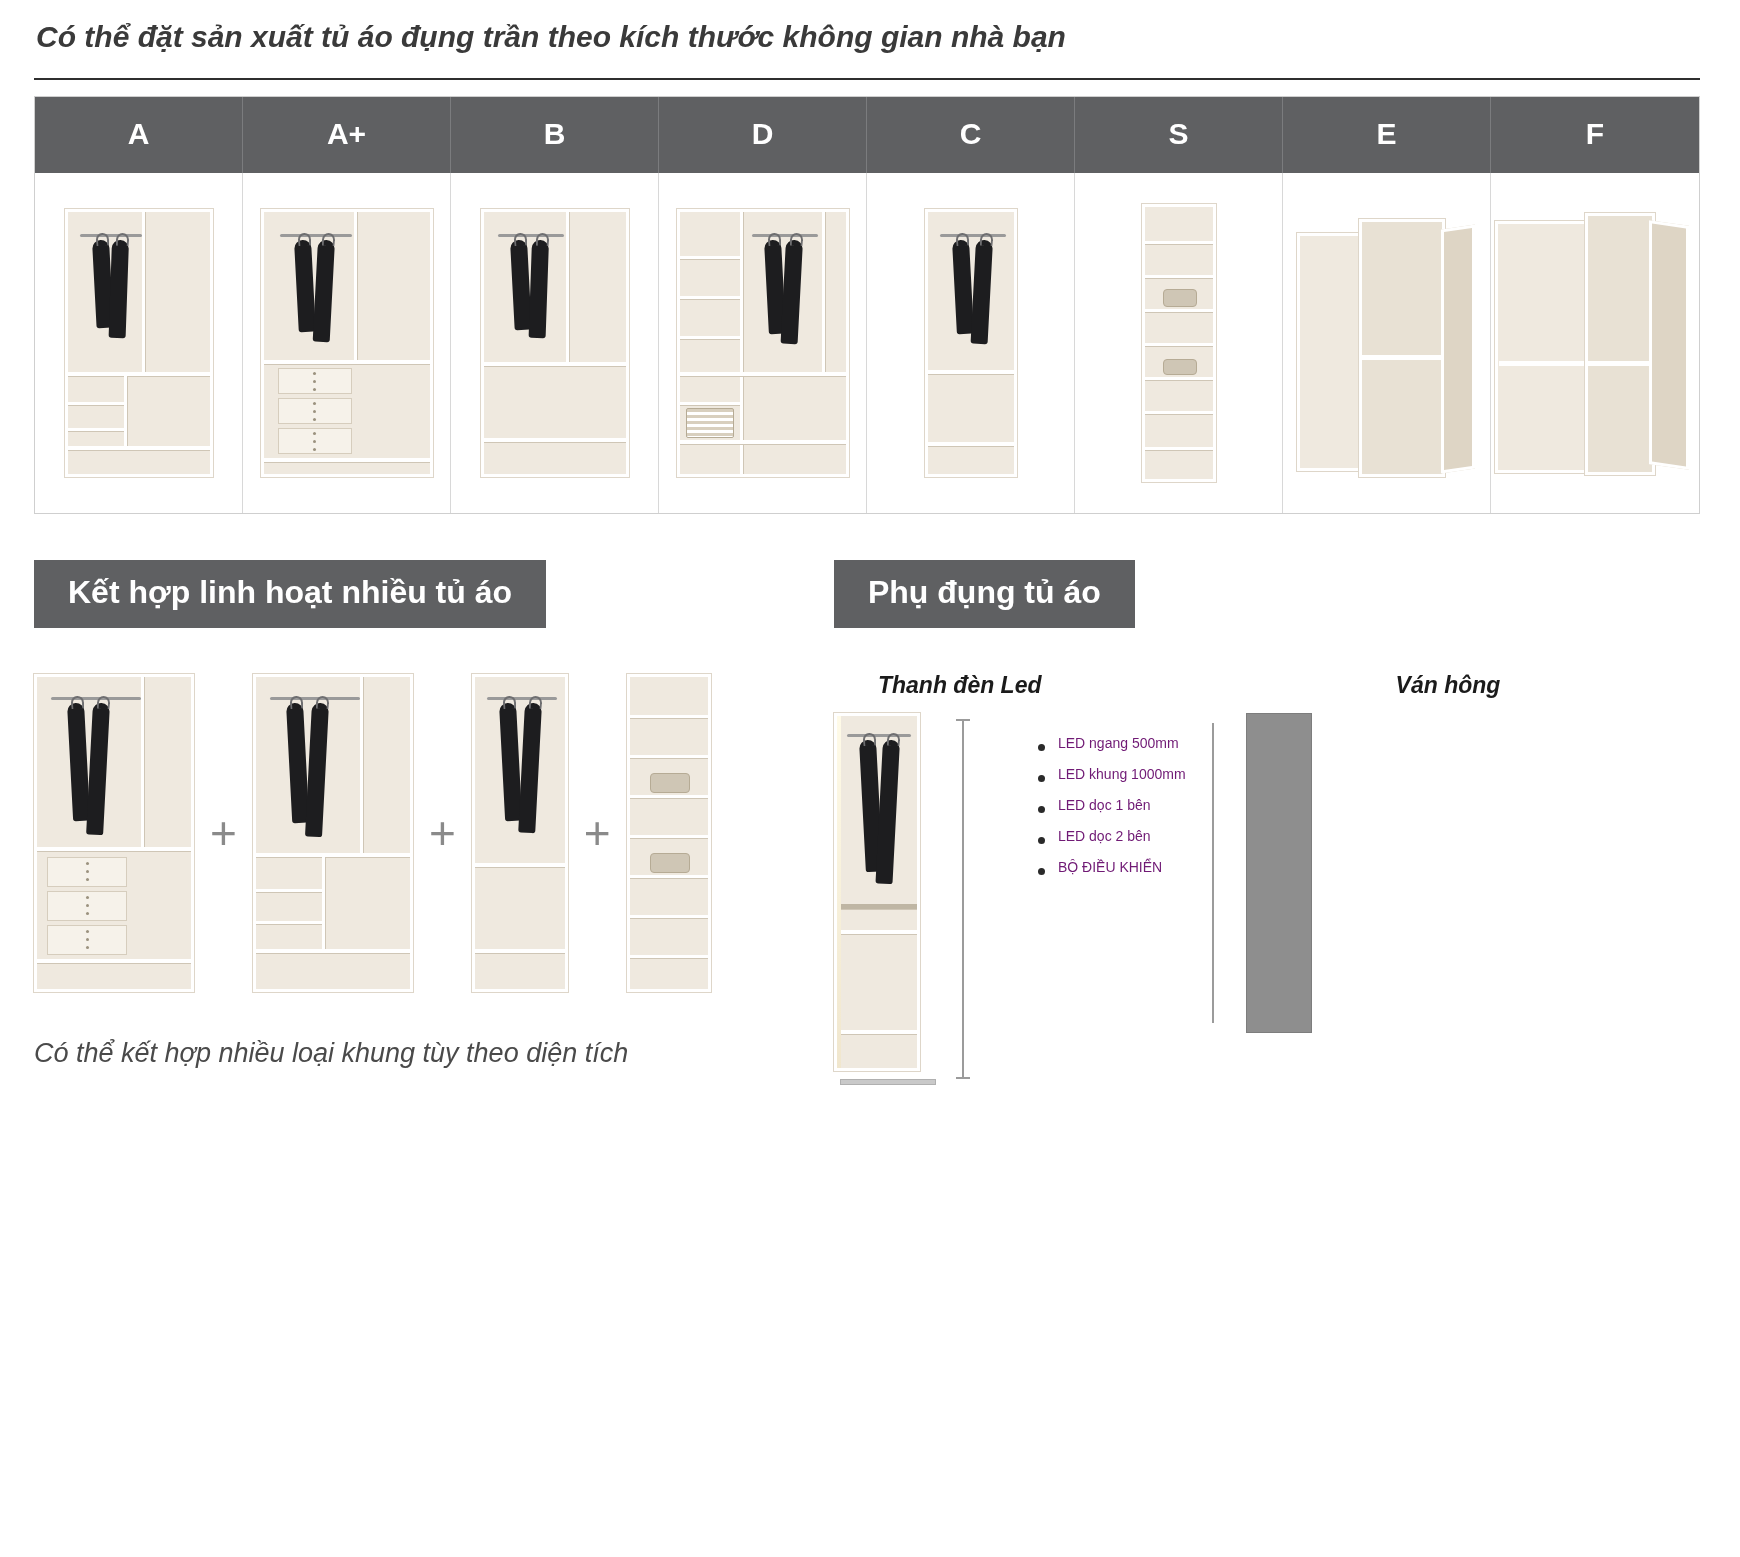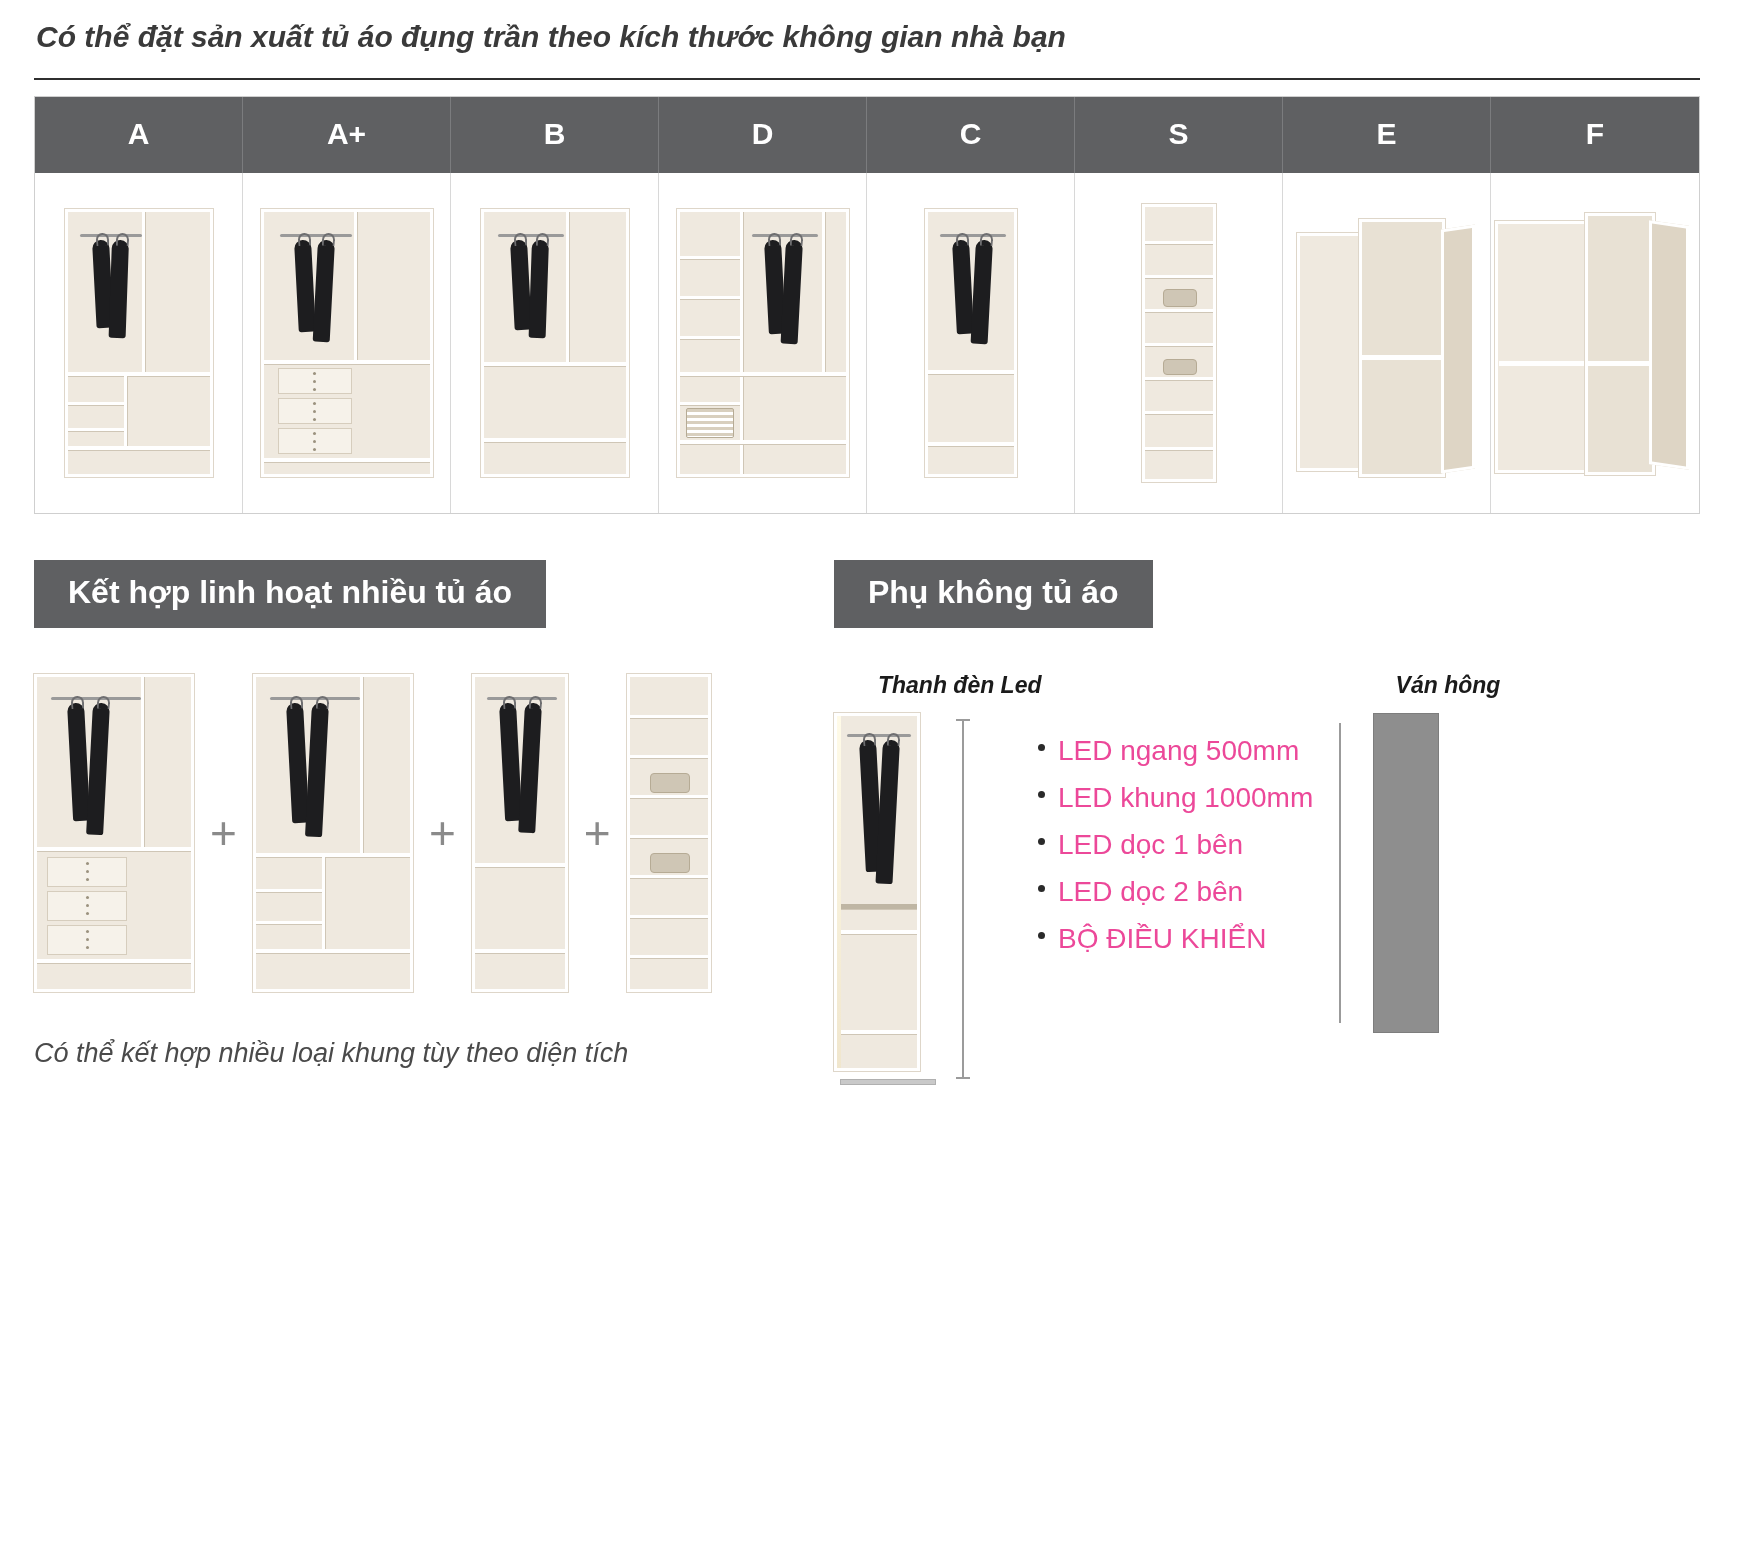--- a/index.html
+++ b/index.html
@@ -232,22 +232,22 @@
     left: 6px;
     width: 14px;
     height: 2px;
     background: #9b9b9b;
   }
   .led-list {
     margin-left: 22px;
     padding-top: 6px;
   }
   .led-list li {
-    font-size: 28px;
-    color: #ec4899;
+    font-size: 14px;
+    color: #701a75;
     margin-bottom: 15px;
     list-style: none;
     position: relative;
     padding-left: 20px;
   }
   .led-list li::before {
     content: "";
     position: absolute;
     left: 0;
     top: 9px;
@@ -466,21 +466,21 @@
           <div class="box" style="left:20px;top:176px;width:40px;height:20px;border-radius:4px"></div>
           <div class="shelf" style="left:0;top:238px;width:84px;height:3px"></div>
           <div class="shelf" style="left:0;top:278px;width:84px;height:3px"></div>
         </div>
       </div>
 
       <div class="combo-note">Có thể kết hợp nhiều loại khung tùy theo diện tích</div>
     </div>
 
     <div class="acc-col">
-      <span class="section-tag">Phụ không tủ áo</span>
+      <span class="section-tag">Phụ đụng tủ áo</span>
 
       <div class="acc-headrow">
         <div class="acc-title" style="width:420px">Thanh đèn Led</div>
         <div class="acc-title" style="width:300px;text-align:center">Ván hông</div>
       </div>
 
       <div class="acc-body">
 
         <div class="led-wrap">
           <div>

